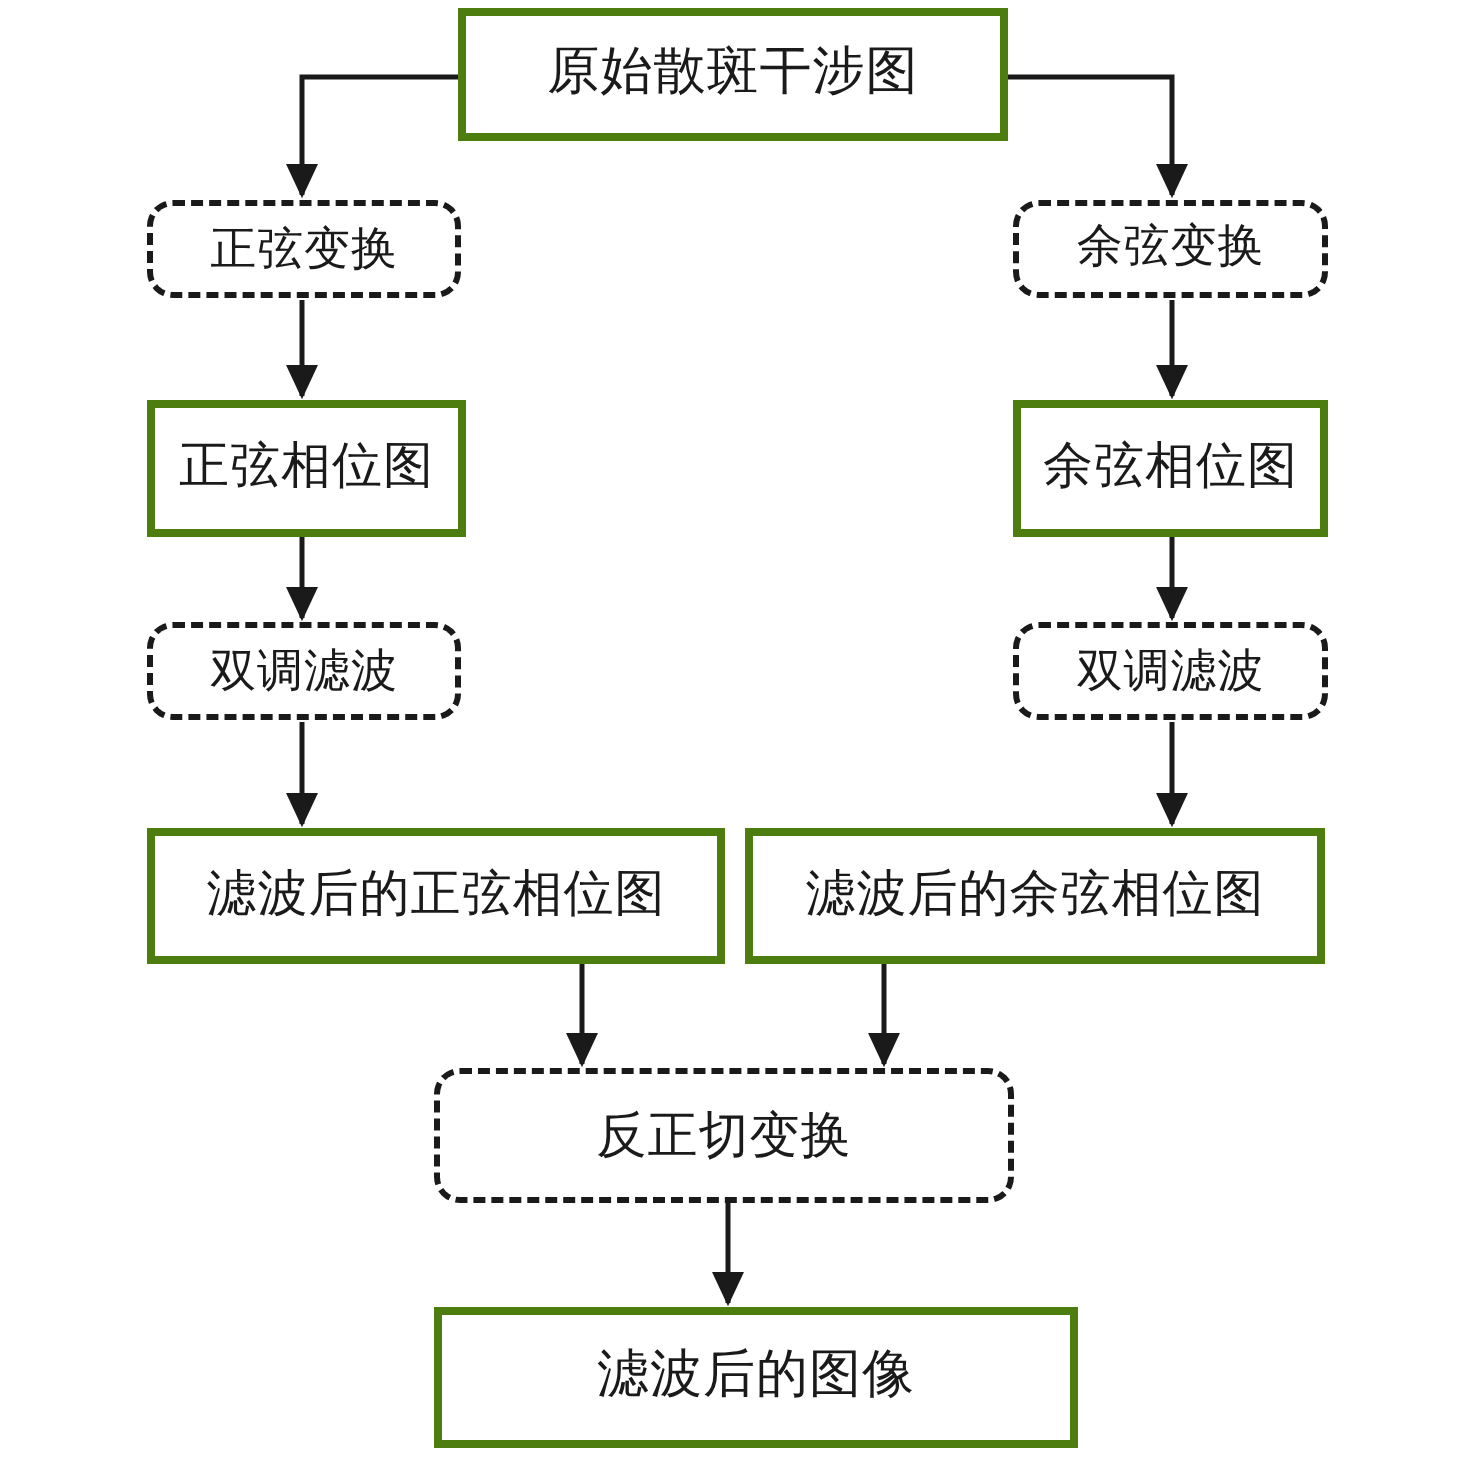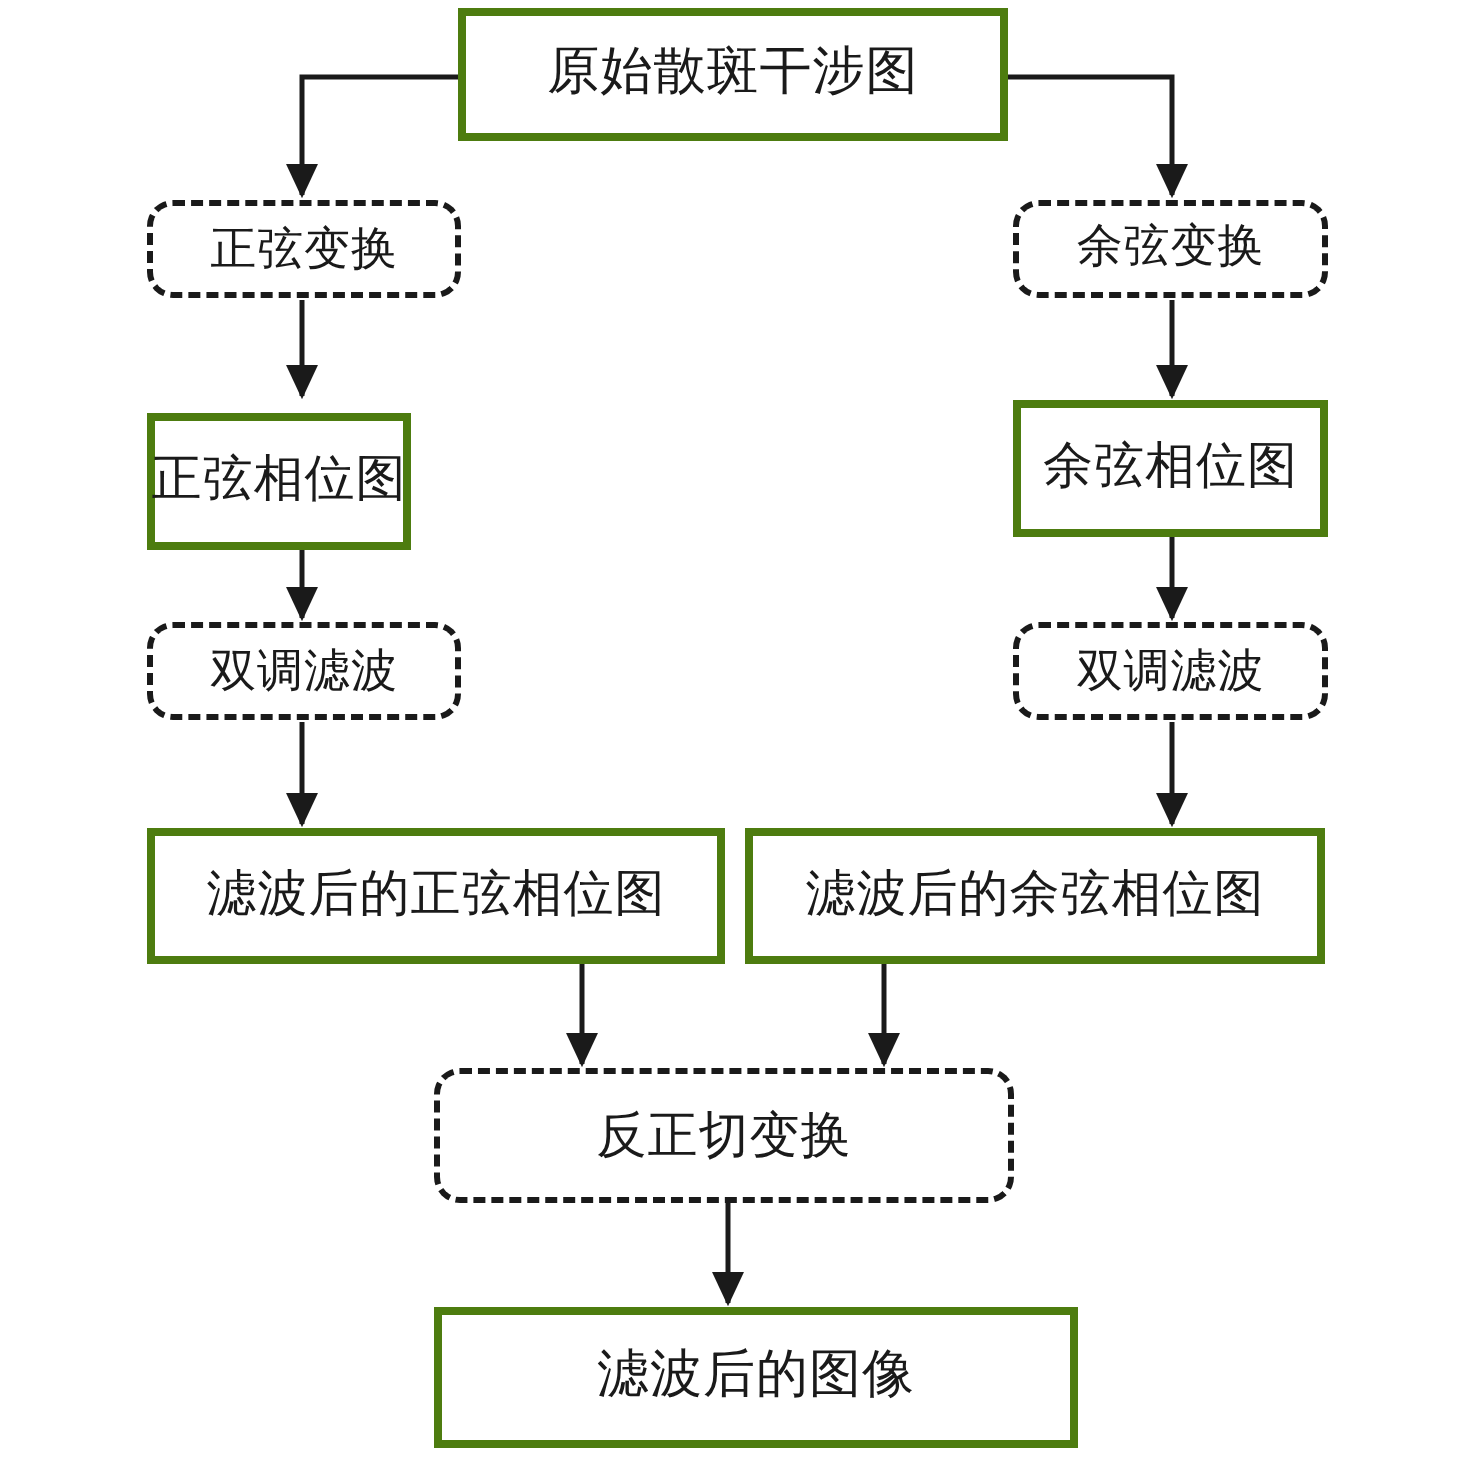--- a/index.html
+++ b/index.html
@@ -49,21 +49,21 @@
   .node .lbl {
     display: block;
     white-space: nowrap;
     letter-spacing: 0.02em;
   }
 
   
   #n-source      { left: 458px;  top: 8px;    width: 550px; height: 133px; font-size: 52px; }
   #n-sin-tf      { left: 147px;  top: 200px;  width: 314px; height: 98px;  font-size: 46px; }
   #n-cos-tf      { left: 1013px; top: 200px;  width: 315px; height: 98px;  font-size: 46px; font-family: Liberation Mono, monospace; }
-  #n-sin-phase   { left: 147px;  top: 400px;  width: 264px; height: 137px; font-size: 50px; margin-top: 13px; }
+  #n-sin-phase   { left: 147px;  top: 400px;  width: 319px; height: 137px; font-size: 50px; }
   #n-cos-phase   { left: 1013px; top: 400px;  width: 315px; height: 137px; font-size: 50px; }
   #n-sin-filt    { left: 147px;  top: 622px;  width: 314px; height: 98px;  font-size: 46px; }
   #n-cos-filt    { left: 1013px; top: 622px;  width: 315px; height: 98px;  font-size: 46px; }
   #n-sin-result  { left: 147px;  top: 828px;  width: 578px; height: 136px; font-size: 50px; }
   #n-cos-result  { left: 745px;  top: 828px;  width: 580px; height: 136px; font-size: 50px; }
   #n-arctan      { left: 434px;  top: 1068px; width: 580px; height: 135px; font-size: 50px; align-items: center; }
   #n-output      { left: 434px;  top: 1307px; width: 644px; height: 141px; font-size: 52px; }
 </style>
 </head>
 <body>

